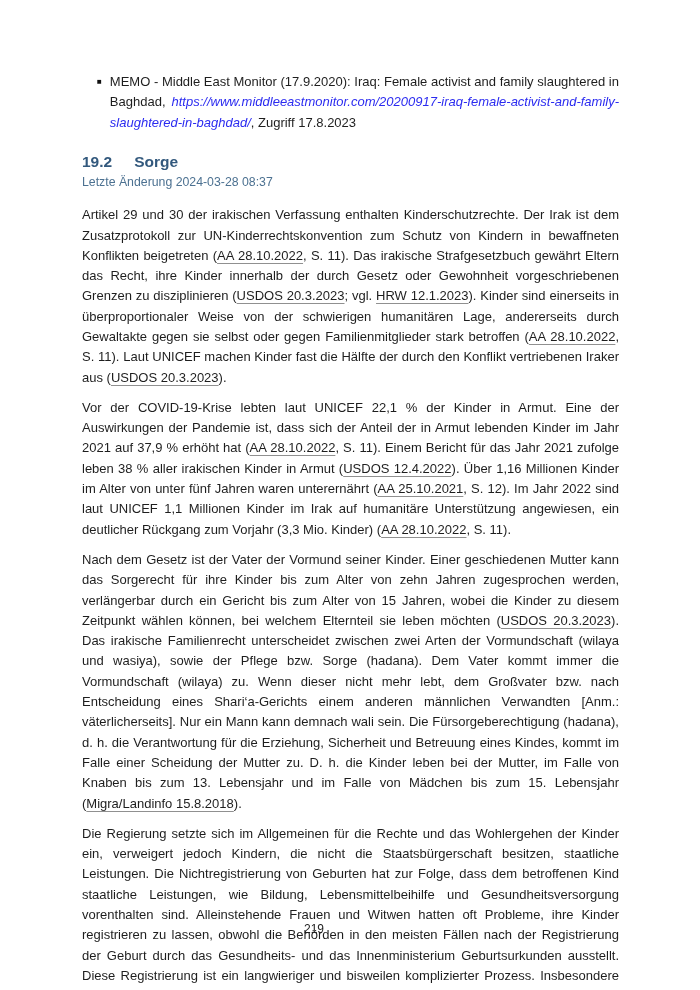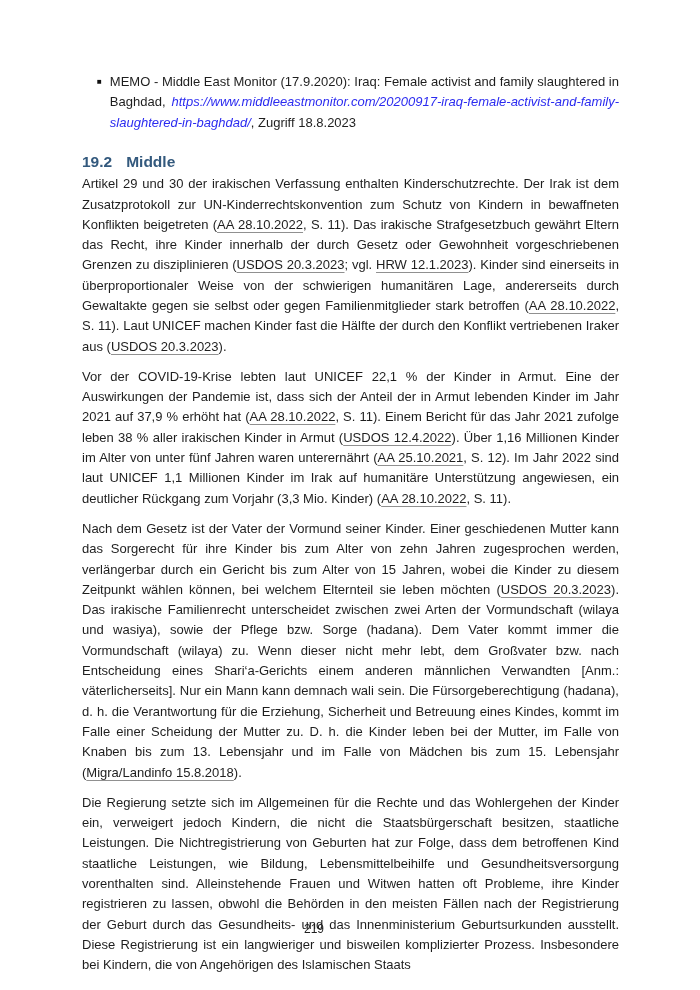--- a/index.html
+++ b/index.html
@@ -45,21 +45,21 @@
     display: block;
     flex: 1 1 auto;
   }
   .link {
     color: var(--link, #2b2bf0);
     overflow-wrap: anywhere;
     font-style: italic;
   }
   h2.section-heading {
     display: flex;
-    gap: 14px;
+    gap: 22px;
     margin: 19px 0 3px 0;
     font-size: 15.5px;
     font-weight: bold;
     color: var(--heading, #33597d);
     line-height: 19px;
   }
   .meta-line {
     font-size: 12.3px;
     color: var(--meta, #4c7191);
     margin: 0 0 15px 0;
@@ -92,29 +92,30 @@
 </style>
 </head>
 <body>
 
 <div class="page">
   <div class="content">
 
     <ul class="src-list" id="source-list">
         <li class="src-item">
           <span class="marker">■</span>
-          <span class="src-text"><span>MEMO - Middle East Monitor (17.9.2020): Iraq: Female activist and family slaughtered in Baghdad, </span><span class="link">https://www.middleeastmonitor.com/20200917-iraq-female-activist-and-family-slaughtered-in-baghdad/</span><span>, Zugriff 18.8.2023</span></span>
+          <span class="src-text"><span>MEMO - Middle East Monitor (17.9.2020): Iraq: Female activist and family slaughtered in Baghdad, </span><span class="link">https://www.middleeastmonitor.com/20200917-iraq-female-activist-and-family-slaughtered-in-baghdad/</span><span>, Zugriff 17.8.2023</span></span>
         </li>
       </ul>
 
     <h2 class="section-heading">
       <span>19.2</span>
-      <span>Middle</span>
+      <span>Sorge</span>
     </h2>
 
+    <div class="meta-line">Letzte Änderung 2024-03-28 08:37</div>
 
     <div id="section-body">
         <p class="para"><span>Artikel 29 und 30 der irakischen Verfassung enthalten Kinderschutzrechte. Der Irak ist dem Zusatzprotokoll zur UN-Kinderrechtskonvention zum Schutz von Kindern in bewaffneten Konflikten beigetreten (</span><span class="ref">AA 28.10.2022</span><span>, S. 11). Das irakische Strafgesetzbuch gewährt Eltern das Recht, ihre Kinder innerhalb der durch Gesetz oder Gewohnheit vorgeschriebenen Grenzen zu disziplinieren (</span><span class="ref">USDOS 20.3.2023</span><span>; vgl. </span><span class="ref">HRW 12.1.2023</span><span>). Kinder sind einerseits in überproportionaler Weise von der schwierigen humanitären Lage, andererseits durch Gewaltakte gegen sie selbst oder gegen Familienmitglieder stark betroffen (</span><span class="ref">AA 28.10.2022</span><span>, S. 11). Laut UNICEF machen Kinder fast die Hälfte der durch den Konflikt vertriebenen Iraker aus (</span><span class="ref">USDOS 20.3.2023</span><span>).</span></p>
         <p class="para"><span>Vor der COVID-19-Krise lebten laut UNICEF 22,1 % der Kinder in Armut. Eine der Auswirkungen der Pandemie ist, dass sich der Anteil der in Armut lebenden Kinder im Jahr 2021 auf 37,9 % erhöht hat (</span><span class="ref">AA 28.10.2022</span><span>, S. 11). Einem Bericht für das Jahr 2021 zufolge leben 38 % aller irakischen Kinder in Armut (</span><span class="ref">USDOS 12.4.2022</span><span>). Über 1,16 Millionen Kinder im Alter von unter fünf Jahren waren unterernährt (</span><span class="ref">AA 25.10.2021</span><span>, S. 12). Im Jahr 2022 sind laut UNICEF 1,1 Millionen Kinder im Irak auf humanitäre Unterstützung angewiesen, ein deutlicher Rückgang zum Vorjahr (3,3 Mio. Kinder) (</span><span class="ref">AA 28.10.2022</span><span>, S. 11).</span></p>
         <p class="para"><span>Nach dem Gesetz ist der Vater der Vormund seiner Kinder. Einer geschiedenen Mutter kann das Sorgerecht für ihre Kinder bis zum Alter von zehn Jahren zugesprochen werden, verlängerbar durch ein Gericht bis zum Alter von 15 Jahren, wobei die Kinder zu diesem Zeitpunkt wählen können, bei welchem Elternteil sie leben möchten (</span><span class="ref">USDOS 20.3.2023</span><span>). Das irakische Familienrecht unterscheidet zwischen zwei Arten der Vormundschaft (wilaya und wasiya), sowie der Pflege bzw. Sorge (hadana). Dem Vater kommt immer die Vormundschaft (wilaya) zu. Wenn dieser nicht mehr lebt, dem Großvater bzw. nach Entscheidung eines Shari‘a-Gerichts einem anderen männlichen Verwandten [Anm.: väterlicherseits]. Nur ein Mann kann demnach wali sein. Die Fürsorgeberechtigung (hadana), d. h. die Verantwortung für die Erziehung, Sicherheit und Betreuung eines Kindes, kommt im Falle einer Scheidung der Mutter zu. D. h. die Kinder leben bei der Mutter, im Falle von Knaben bis zum 13. Lebensjahr und im Falle von Mädchen bis zum 15. Lebensjahr (</span><span class="ref">Migra/Landinfo 15.8.2018</span><span>).</span></p>
         <p class="para"><span>Die Regierung setzte sich im Allgemeinen für die Rechte und das Wohlergehen der Kinder ein, verweigert jedoch Kindern, die nicht die Staatsbürgerschaft besitzen, staatliche Leistungen. Die Nichtregistrierung von Geburten hat zur Folge, dass dem betroffenen Kind staatliche Leistungen, wie Bildung, Lebensmittelbeihilfe und Gesundheitsversorgung vorenthalten sind. Alleinstehende Frauen und Witwen hatten oft Probleme, ihre Kinder registrieren zu lassen, obwohl die Behörden in den meisten Fällen nach der Registrierung der Geburt durch das Gesundheits- und das Innenministerium Geburtsurkunden ausstellt. Diese Registrierung ist ein langwieriger und bisweilen komplizierter Prozess. Insbesondere bei Kindern, die von Angehörigen des Islamischen Staats</span></p>
       </div>
 
   </div>
 

